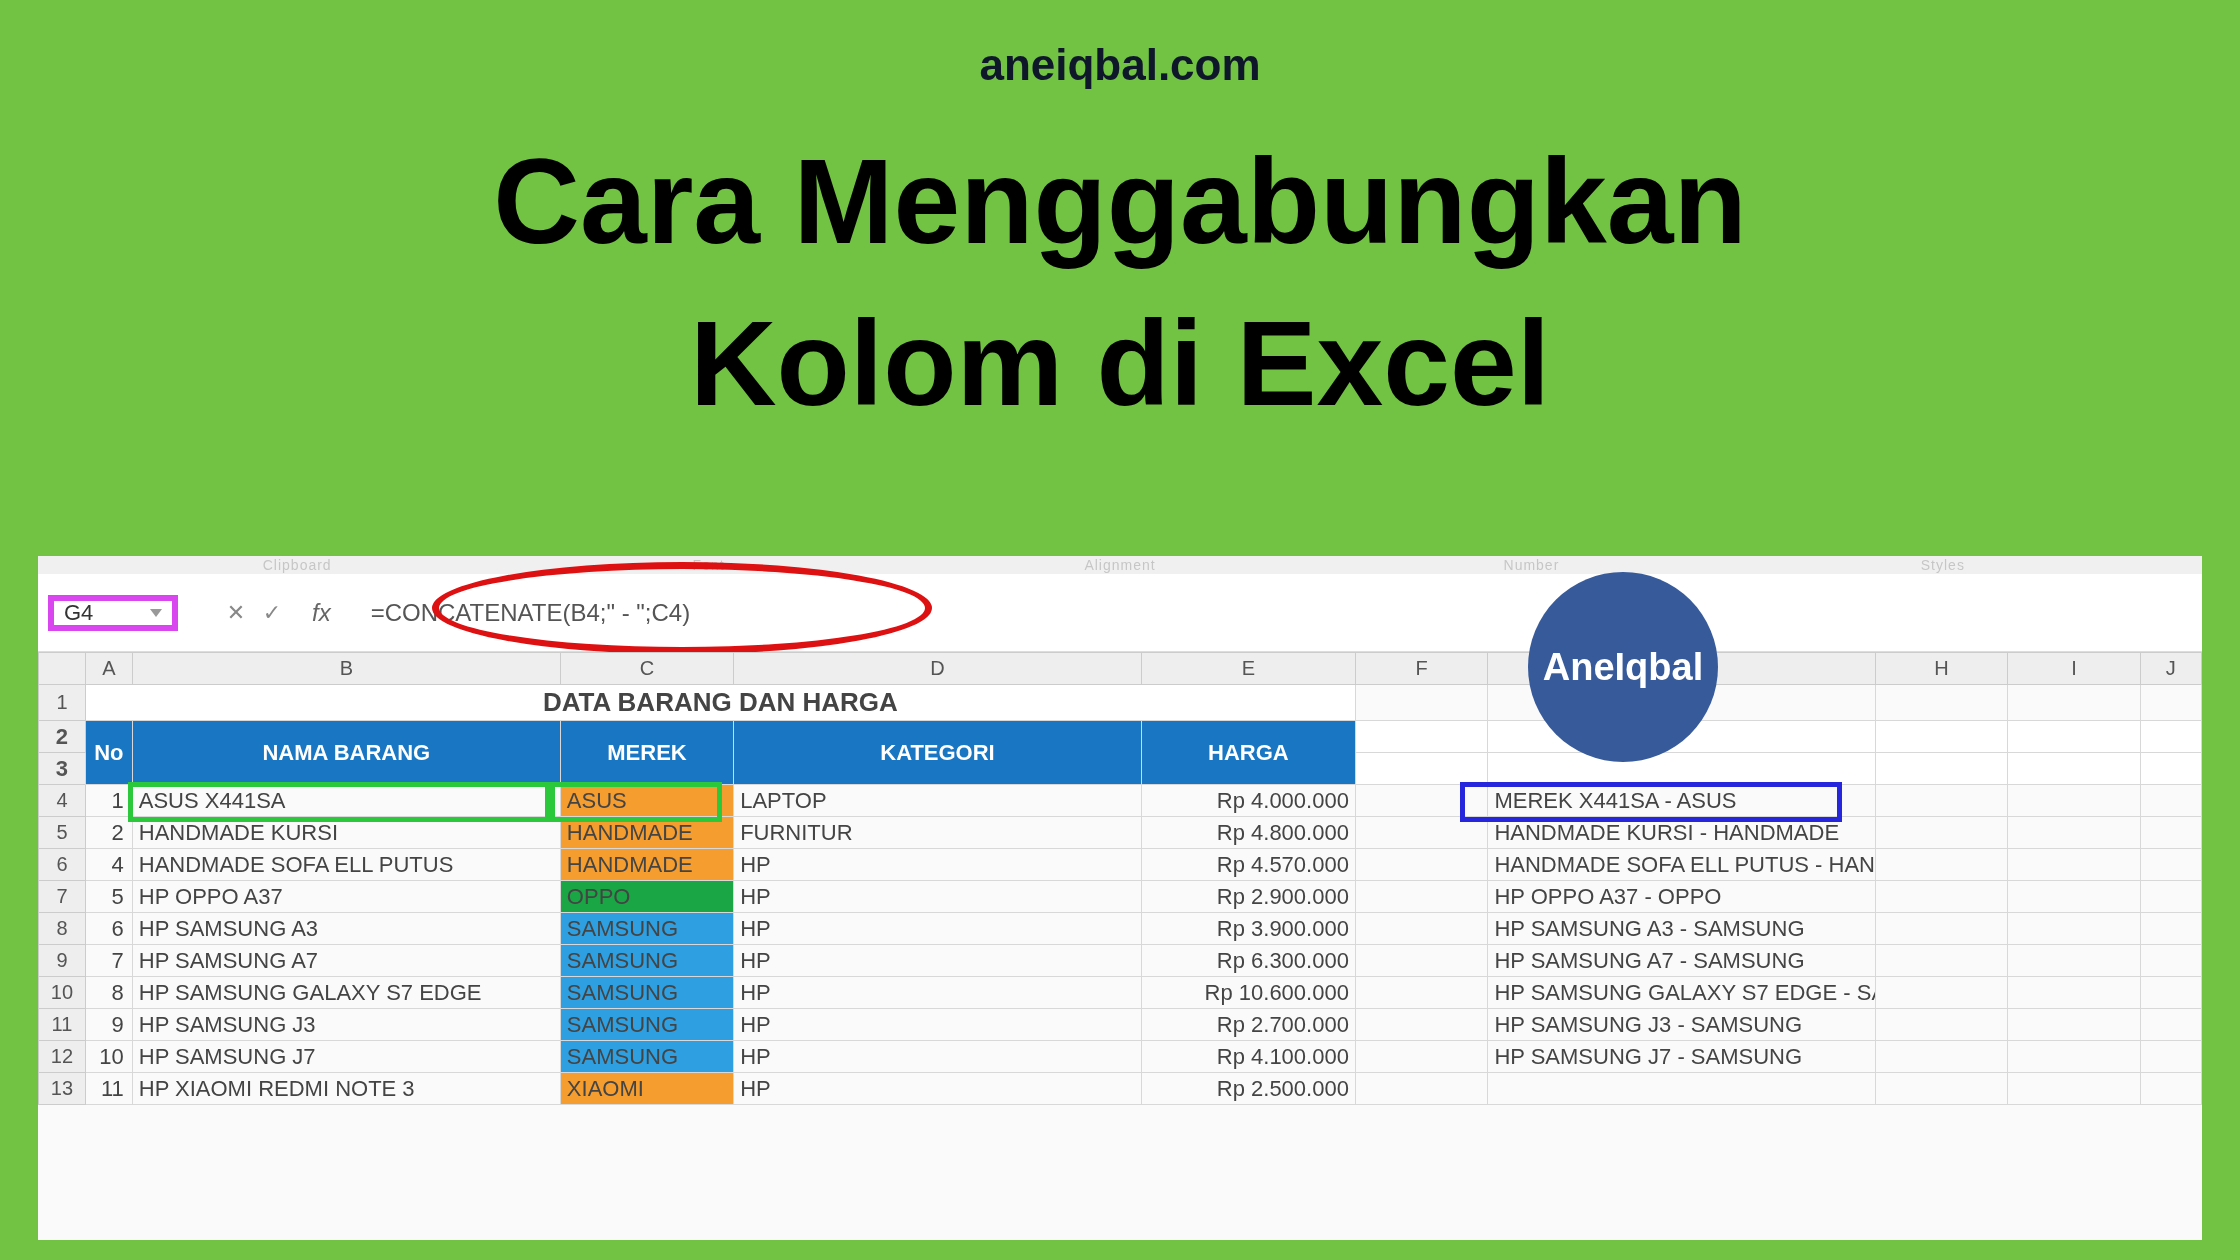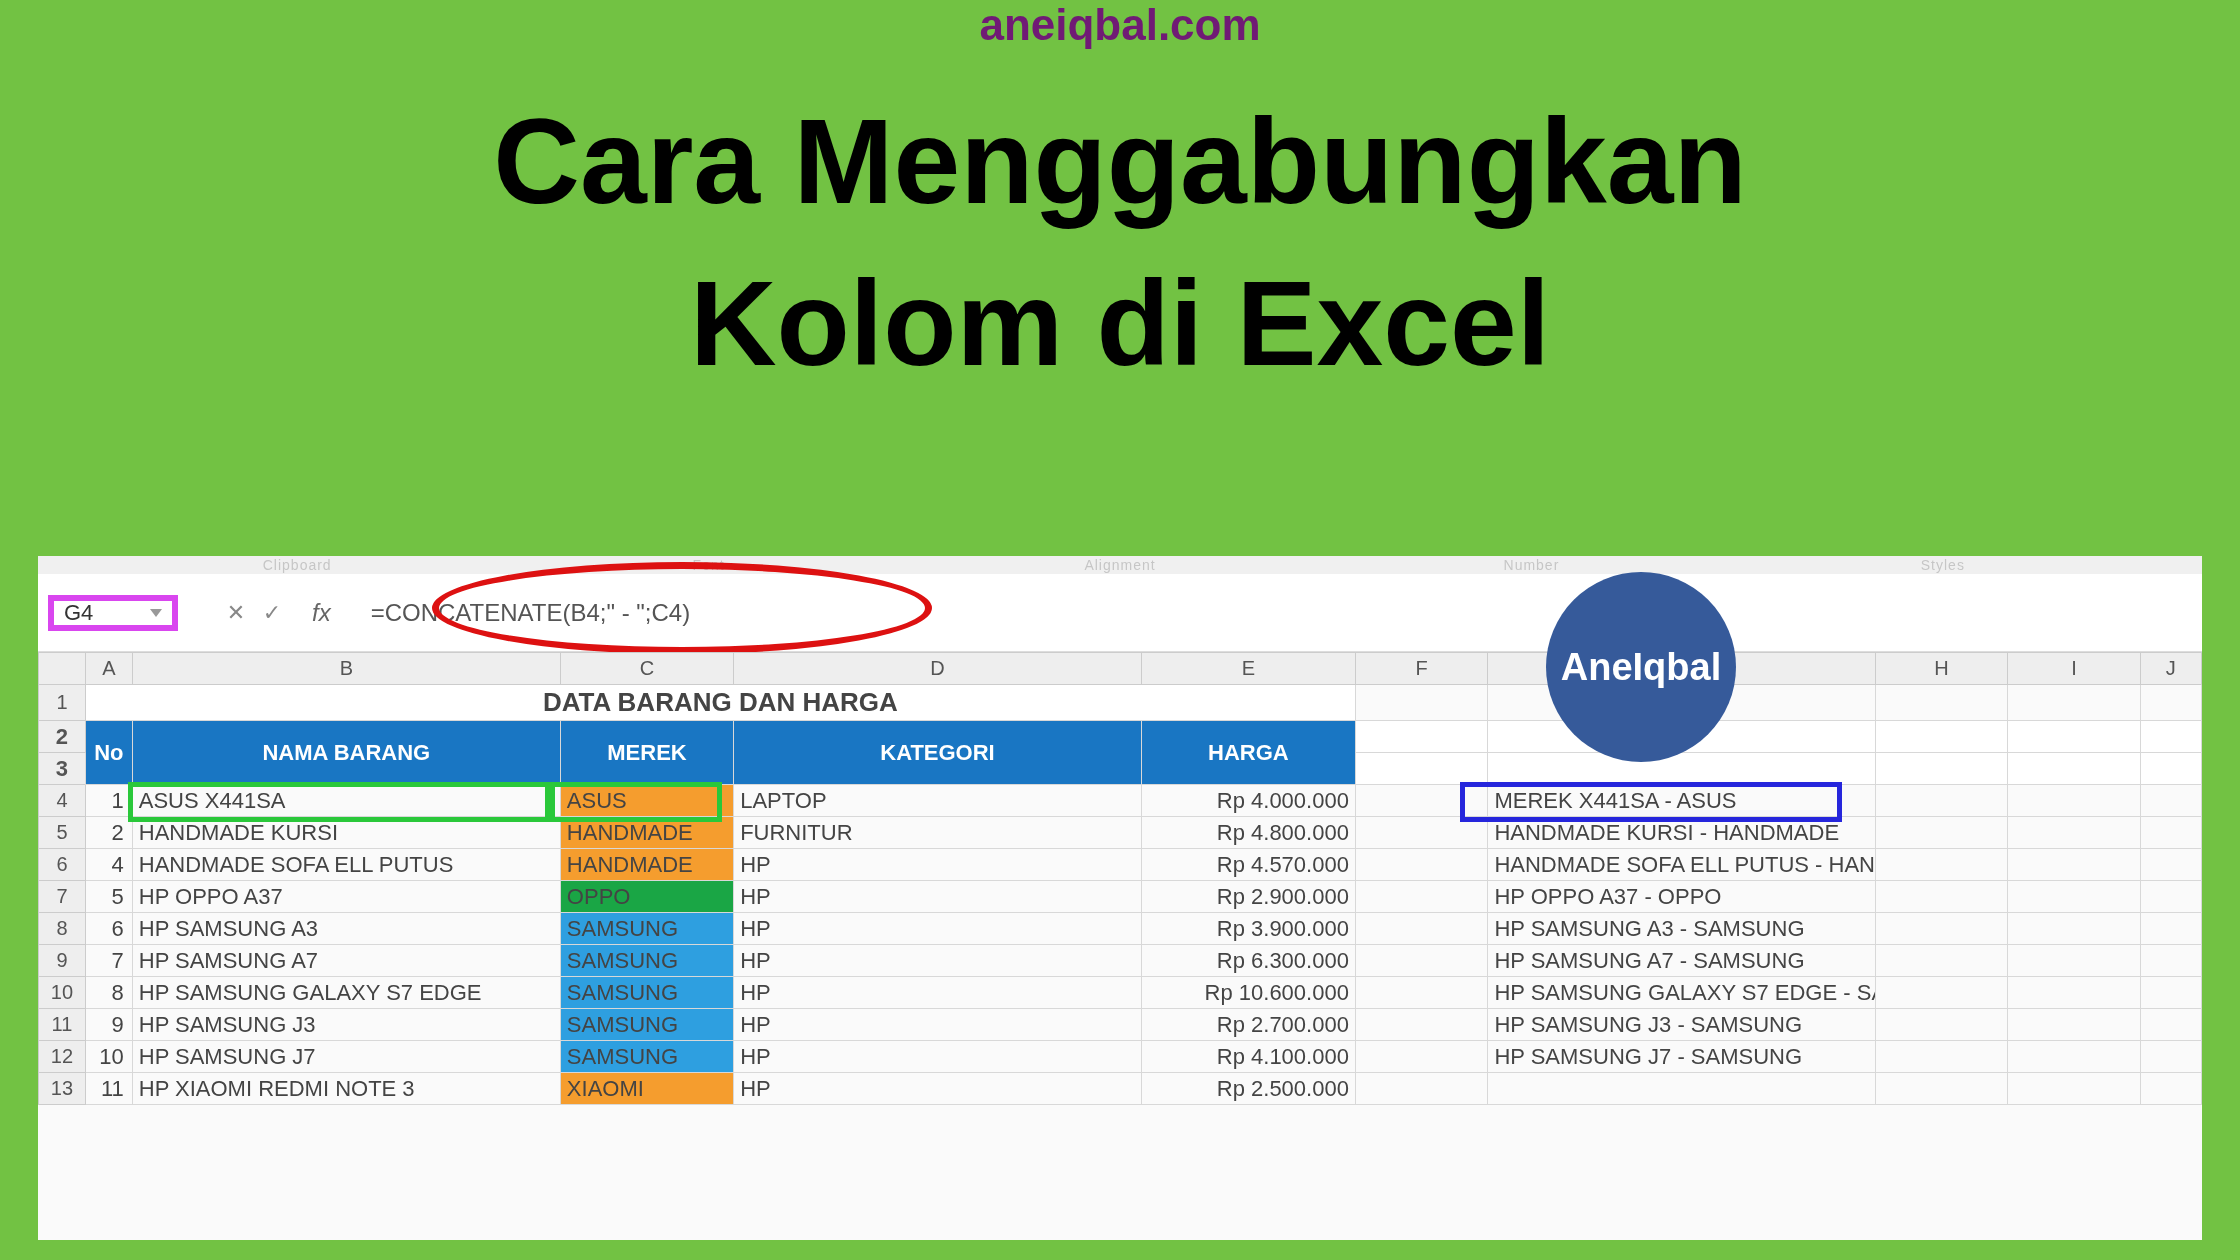--- a/index.html
+++ b/index.html
@@ -8,21 +8,22 @@
   font-family: Arial, sans-serif;
   width: 2240px;
   height: 1260px;
   overflow: hidden;
   position: relative;
 }
 .site-url {
   text-align: center;
   font-size: 44px;
   font-weight: 900;
-  color: #701a75;
+  color: #0f172a;
+  padding-top: 40px;
 }
 .main-title {
   text-align: center;
   font-size: 120px;
   font-weight: 900;
   color: #000;
   line-height: 1.35;
   margin-top: 30px;
 }
 .excel-wrap {
@@ -94,21 +95,21 @@
   left: 394px;
   top: -12px;
   width: 500px;
   height: 92px;
   border: 7px solid #d11;
   border-radius: 50%;
   pointer-events: none;
 }
 .watermark-circle {
   position: absolute;
-  right: 504px;
+  right: 522px;
   top: 572px;
   width: 190px;
   height: 190px;
   background: #365a9a;
   border-radius: 50%;
   display: flex;
   align-items: center;
   justify-content: center;
   color: #fff;
   font-size: 38px;

